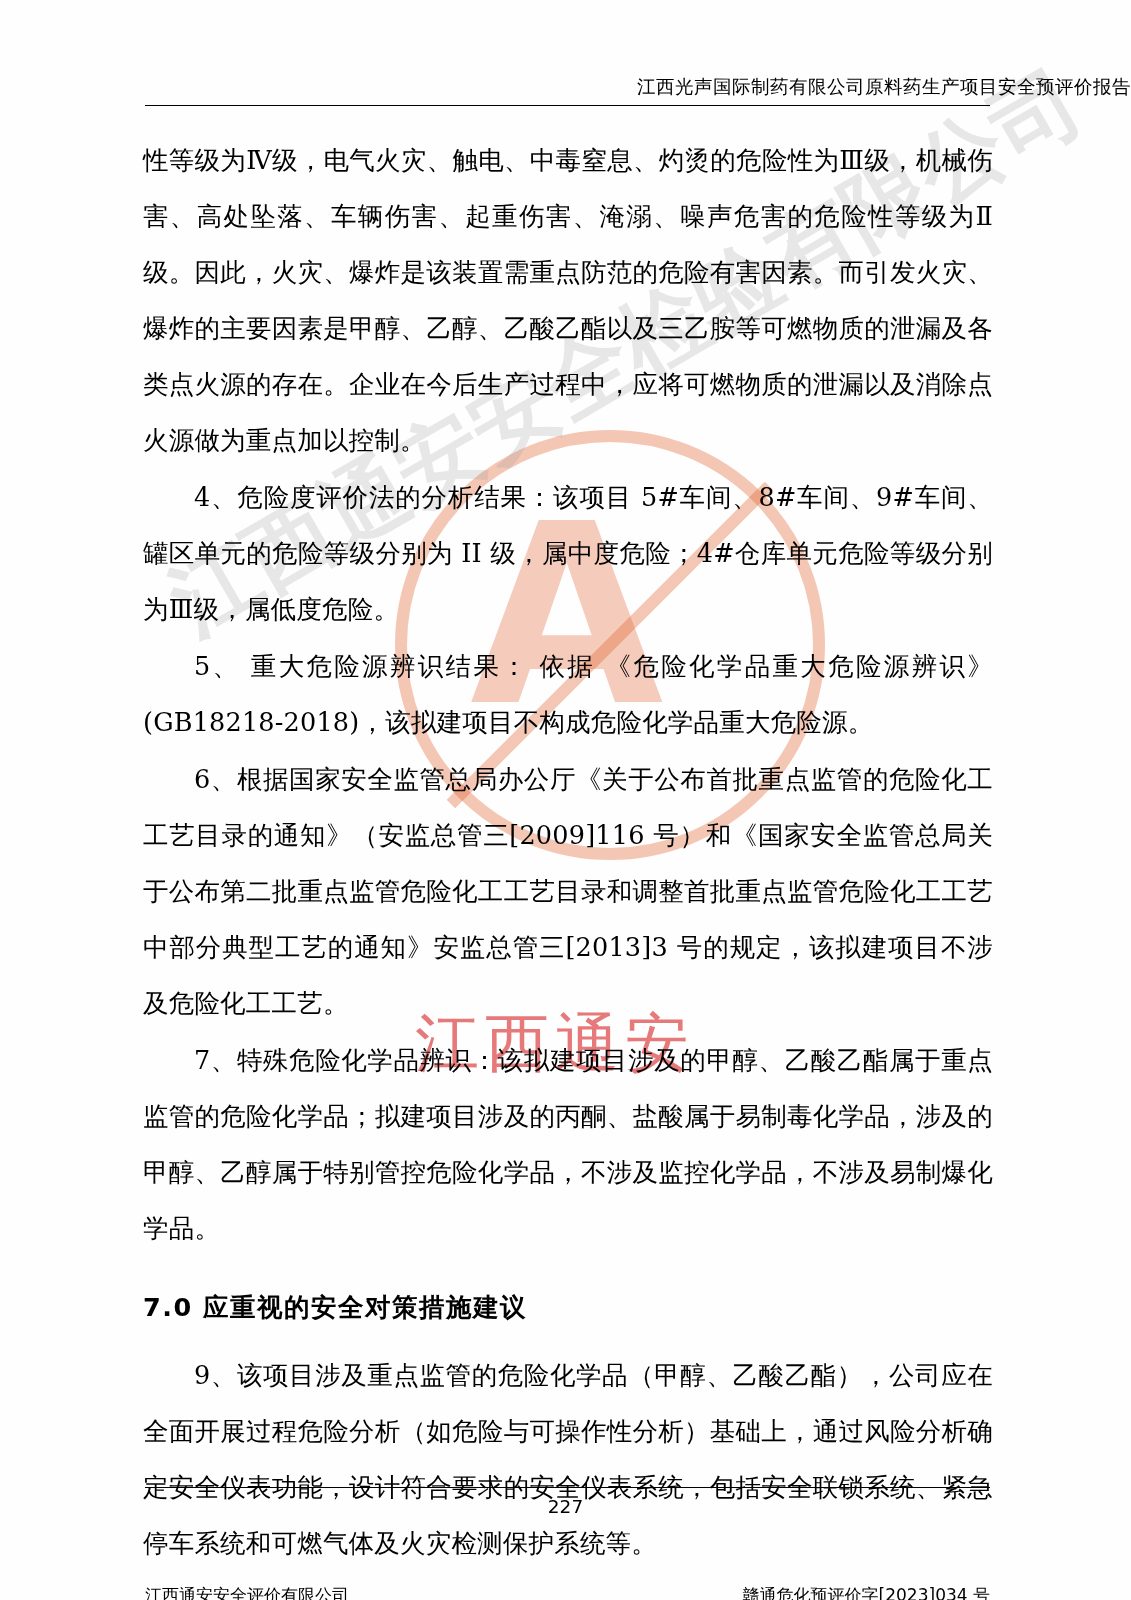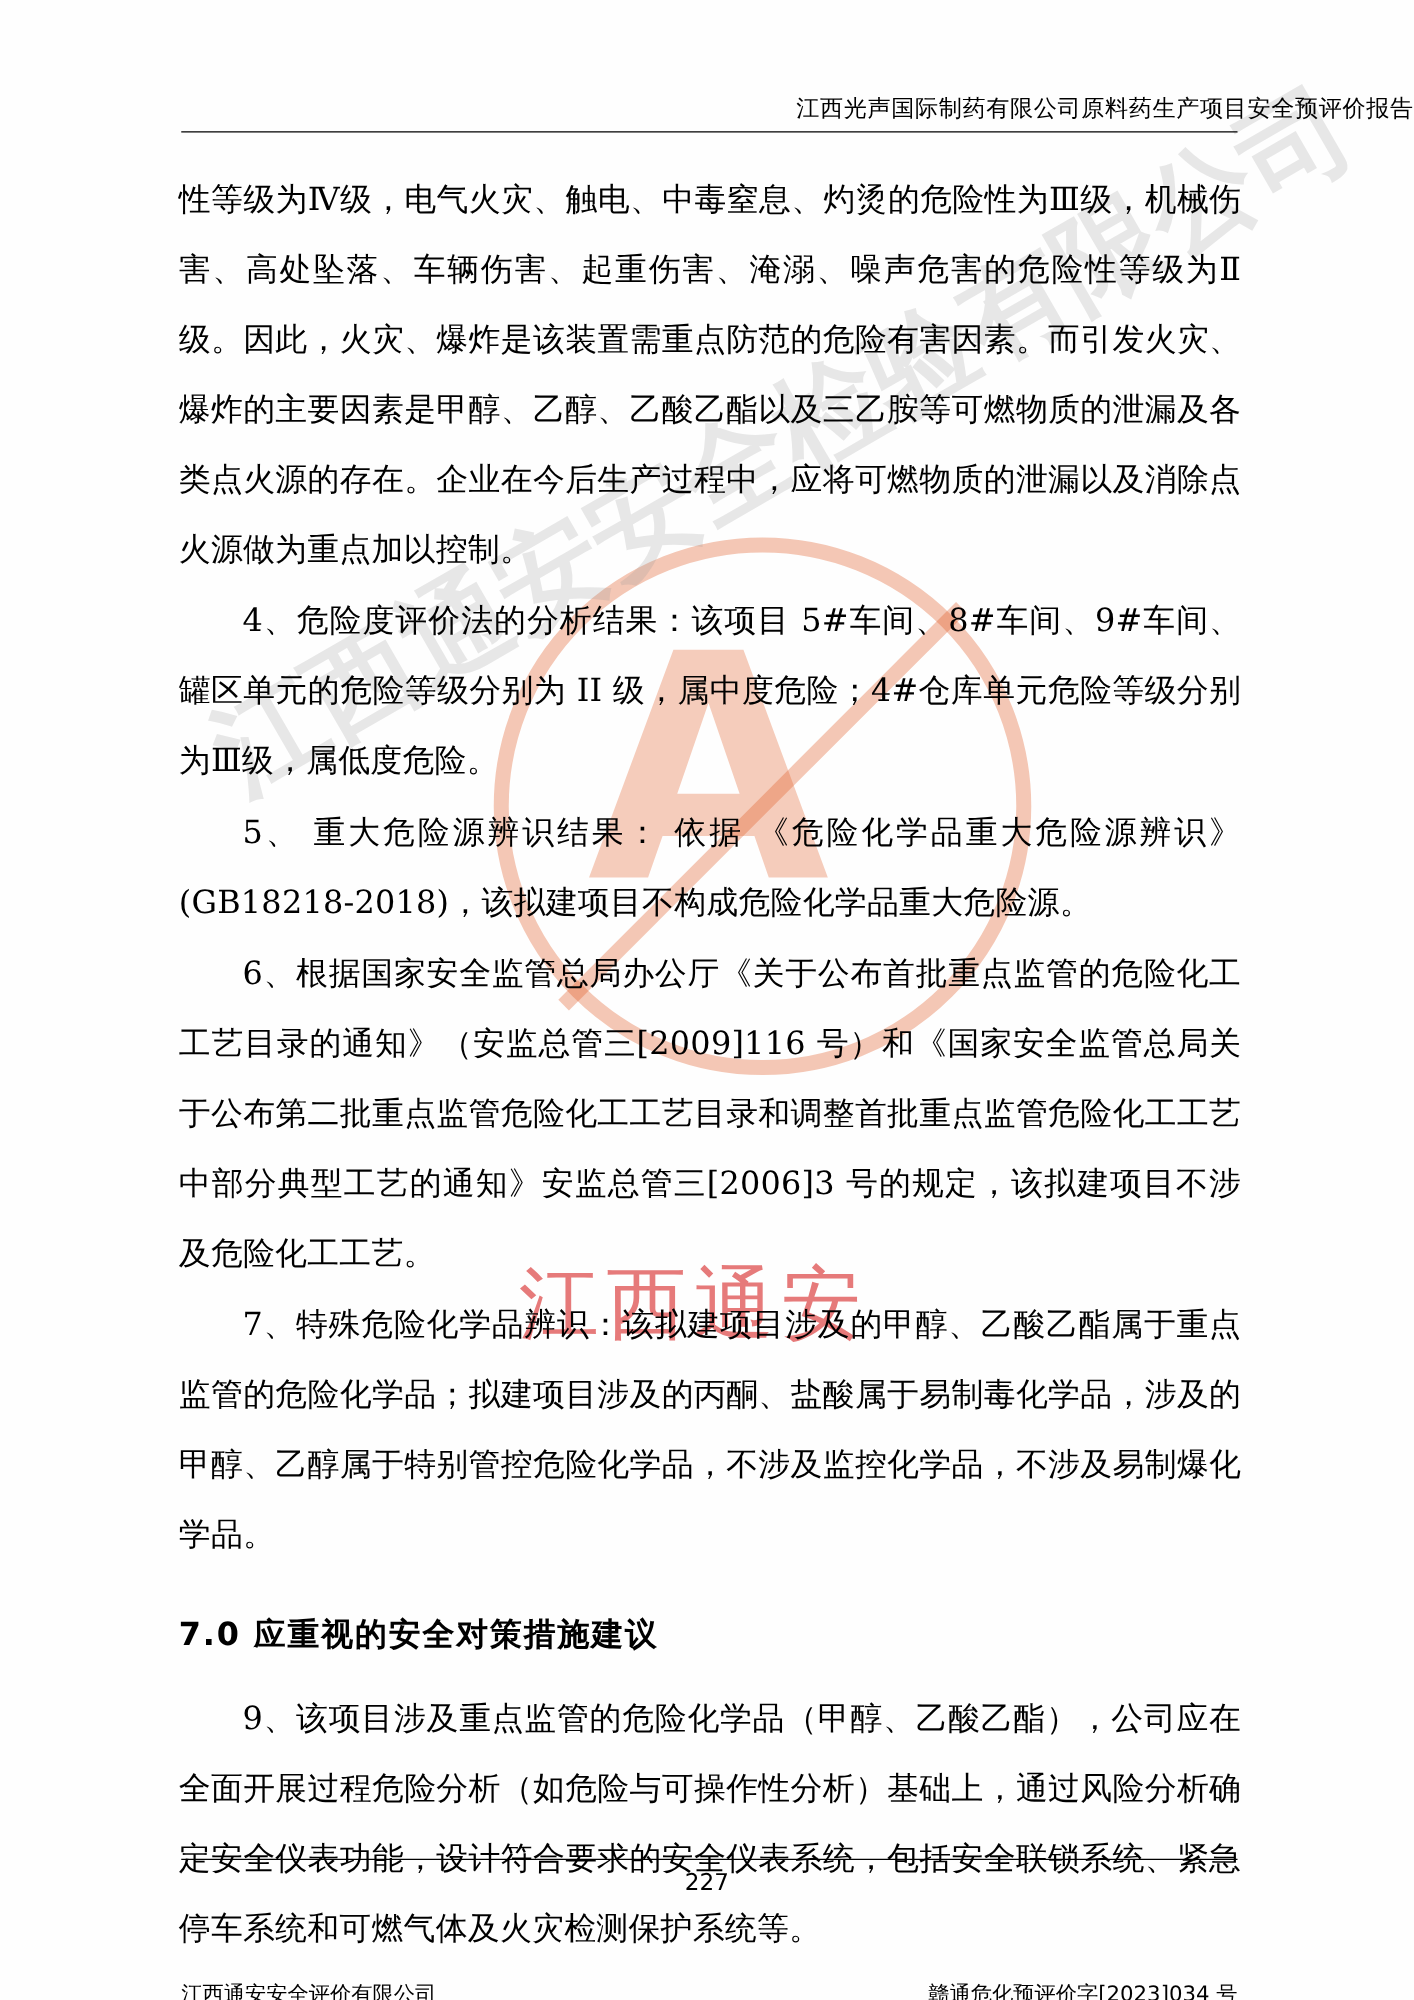--- a/index.html
+++ b/index.html
@@ -203,21 +203,21 @@
 
   <div class="header">
     <span class="header-title">江西光声国际制药有限公司原料药生产项目安全预评价报告</span>
   </div>
   <div class="header-rule"></div>
 
   <div class="content">
     <p class="para">性等级为Ⅳ级，电气火灾、触电、中毒窒息、灼烫的危险性为Ⅲ级，机械伤害、高处坠落、车辆伤害、起重伤害、淹溺、噪声危害的危险性等级为Ⅱ级。因此，火灾、爆炸是该装置需重点防范的危险有害因素。而引发火灾、爆炸的主要因素是甲醇、乙醇、乙酸乙酯以及三乙胺等可燃物质的泄漏及各类点火源的存在。企业在今后生产过程中，应将可燃物质的泄漏以及消除点火源做为重点加以控制。</p>
     <p class="para indent">4、危险度评价法的分析结果：该项目 5#车间、8#车间、9#车间、罐区单元的危险等级分别为 II 级，属中度危险；4#仓库单元危险等级分别为Ⅲ级，属低度危险。</p>
     <p class="para indent">5、 重大危险源辨识结果： 依据 《危险化学品重大危险源辨识》(GB18218-2018)，该拟建项目不构成危险化学品重大危险源。</p>
-    <p class="para indent">6、根据国家安全监管总局办公厅《关于公布首批重点监管的危险化工工艺目录的通知》（安监总管三[2009]116 号）和《国家安全监管总局关于公布第二批重点监管危险化工工艺目录和调整首批重点监管危险化工工艺中部分典型工艺的通知》安监总管三[2006]3 号的规定，该拟建项目不涉及危险化工工艺。</p>
+    <p class="para indent">6、根据国家安全监管总局办公厅《关于公布首批重点监管的危险化工工艺目录的通知》（安监总管三[2009]116 号）和《国家安全监管总局关于公布第二批重点监管危险化工工艺目录和调整首批重点监管危险化工工艺中部分典型工艺的通知》安监总管三[2013]3 号的规定，该拟建项目不涉及危险化工工艺。</p>
     <p class="para indent">7、特殊危险化学品辨识：该拟建项目涉及的甲醇、乙酸乙酯属于重点监管的危险化学品；拟建项目涉及的丙酮、盐酸属于易制毒化学品，涉及的甲醇、乙醇属于特别管控危险化学品，不涉及监控化学品，不涉及易制爆化学品。</p>
 
     <h2 class="section-heading">7.0 应重视的安全对策措施建议</h2>
 
     <p class="para indent">9、该项目涉及重点监管的危险化学品（甲醇、乙酸乙酯），公司应在全面开展过程危险分析（如危险与可操作性分析）基础上，通过风险分析确定安全仪表功能，设计符合要求的安全仪表系统，包括安全联锁系统、紧急停车系统和可燃气体及火灾检测保护系统等。</p>
   </div>
 
   <div class="footer-rule"></div>
   <div class="footer">
     <span>江西通安安全评价有限公司</span>

